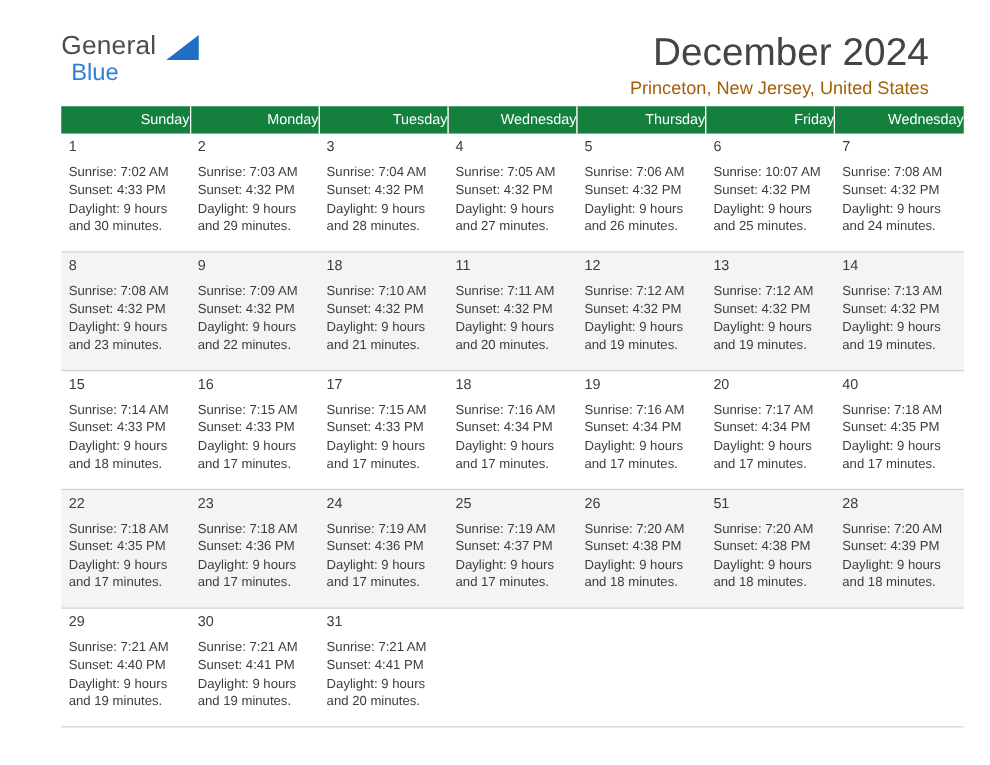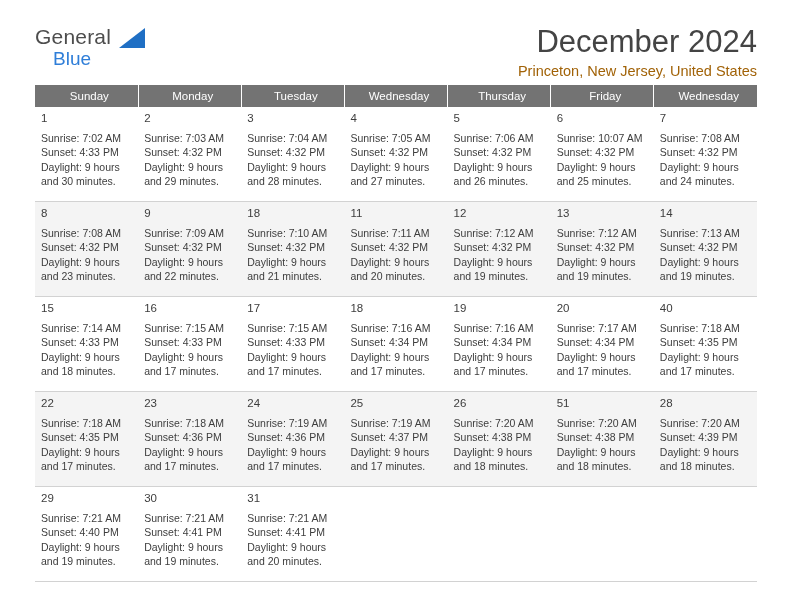--- a/index.html
+++ b/index.html
@@ -13,21 +13,21 @@
     font-family: "Liberation Sans", sans-serif;
     color: #333333;
     position: relative;
     overflow: hidden;
   }
   .page {
     position: relative;
     width: 792px;
     height: 612px;
     box-sizing: border-box;
-    padding: 0 35px;
+    padding: 0 49px;
   }
   
   .header {
     display: flex;
     align-items: flex-start;
     justify-content: space-between;
     padding-top: 26px;
     height: 72px;
     box-sizing: border-box;
   }
@@ -41,21 +41,21 @@
     font-size: 21px;
     color: #4d4d4d;
     letter-spacing: 0.2px;
     display: block;
   }
   .logo-blue {
     font-size: 19px;
     color: #2f7ed8;
     display: block;
     margin-top: 2px;
-    margin-left: 18px;
+    margin-left: 8px;
   }
   .logo-swoosh {
     position: absolute;
     left: 84px;
     top: 2px;
     width: 0;
     height: 0;
     border-left: 26px solid transparent;
     border-bottom: 20px solid #1f6fc4;
   }
@@ -75,25 +75,25 @@
     margin-top: 4px;
   }
   
   table.calendar {
     width: 722px;
     border-collapse: collapse;
     margin-top: 13px;
     table-layout: fixed;
   }
   table.calendar th {
-    background: #737373;
+    background: #15803d;
     color: #ffffff;
     font-size: 11.5px;
     font-weight: normal;
-    text-align: center;
+    text-align: right;
     padding: 5px 0 5px 6px;
     border: 1px solid #ffffff;
     border-top: none;
     border-bottom: none;
   }
   table.calendar th:first-child { border-left: none; }
   table.calendar th:last-child { border-right: none; }
 
   table.calendar td {
     vertical-align: top;

